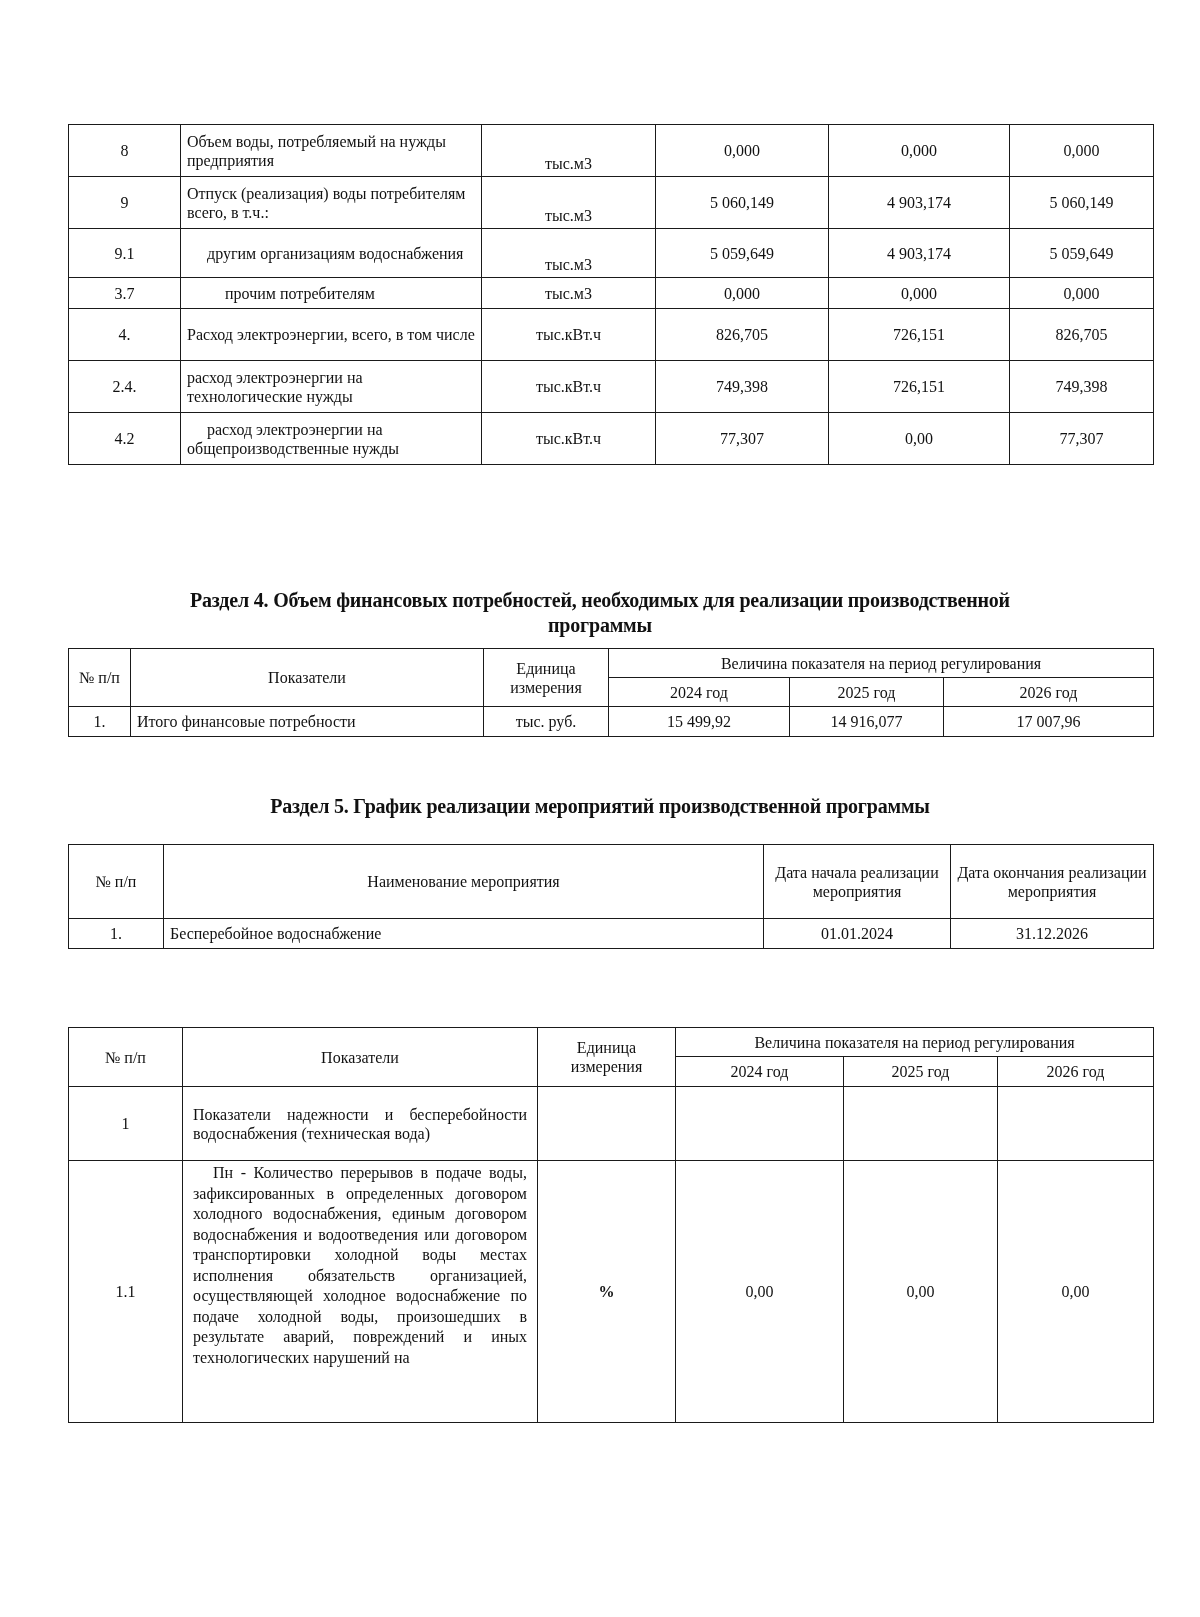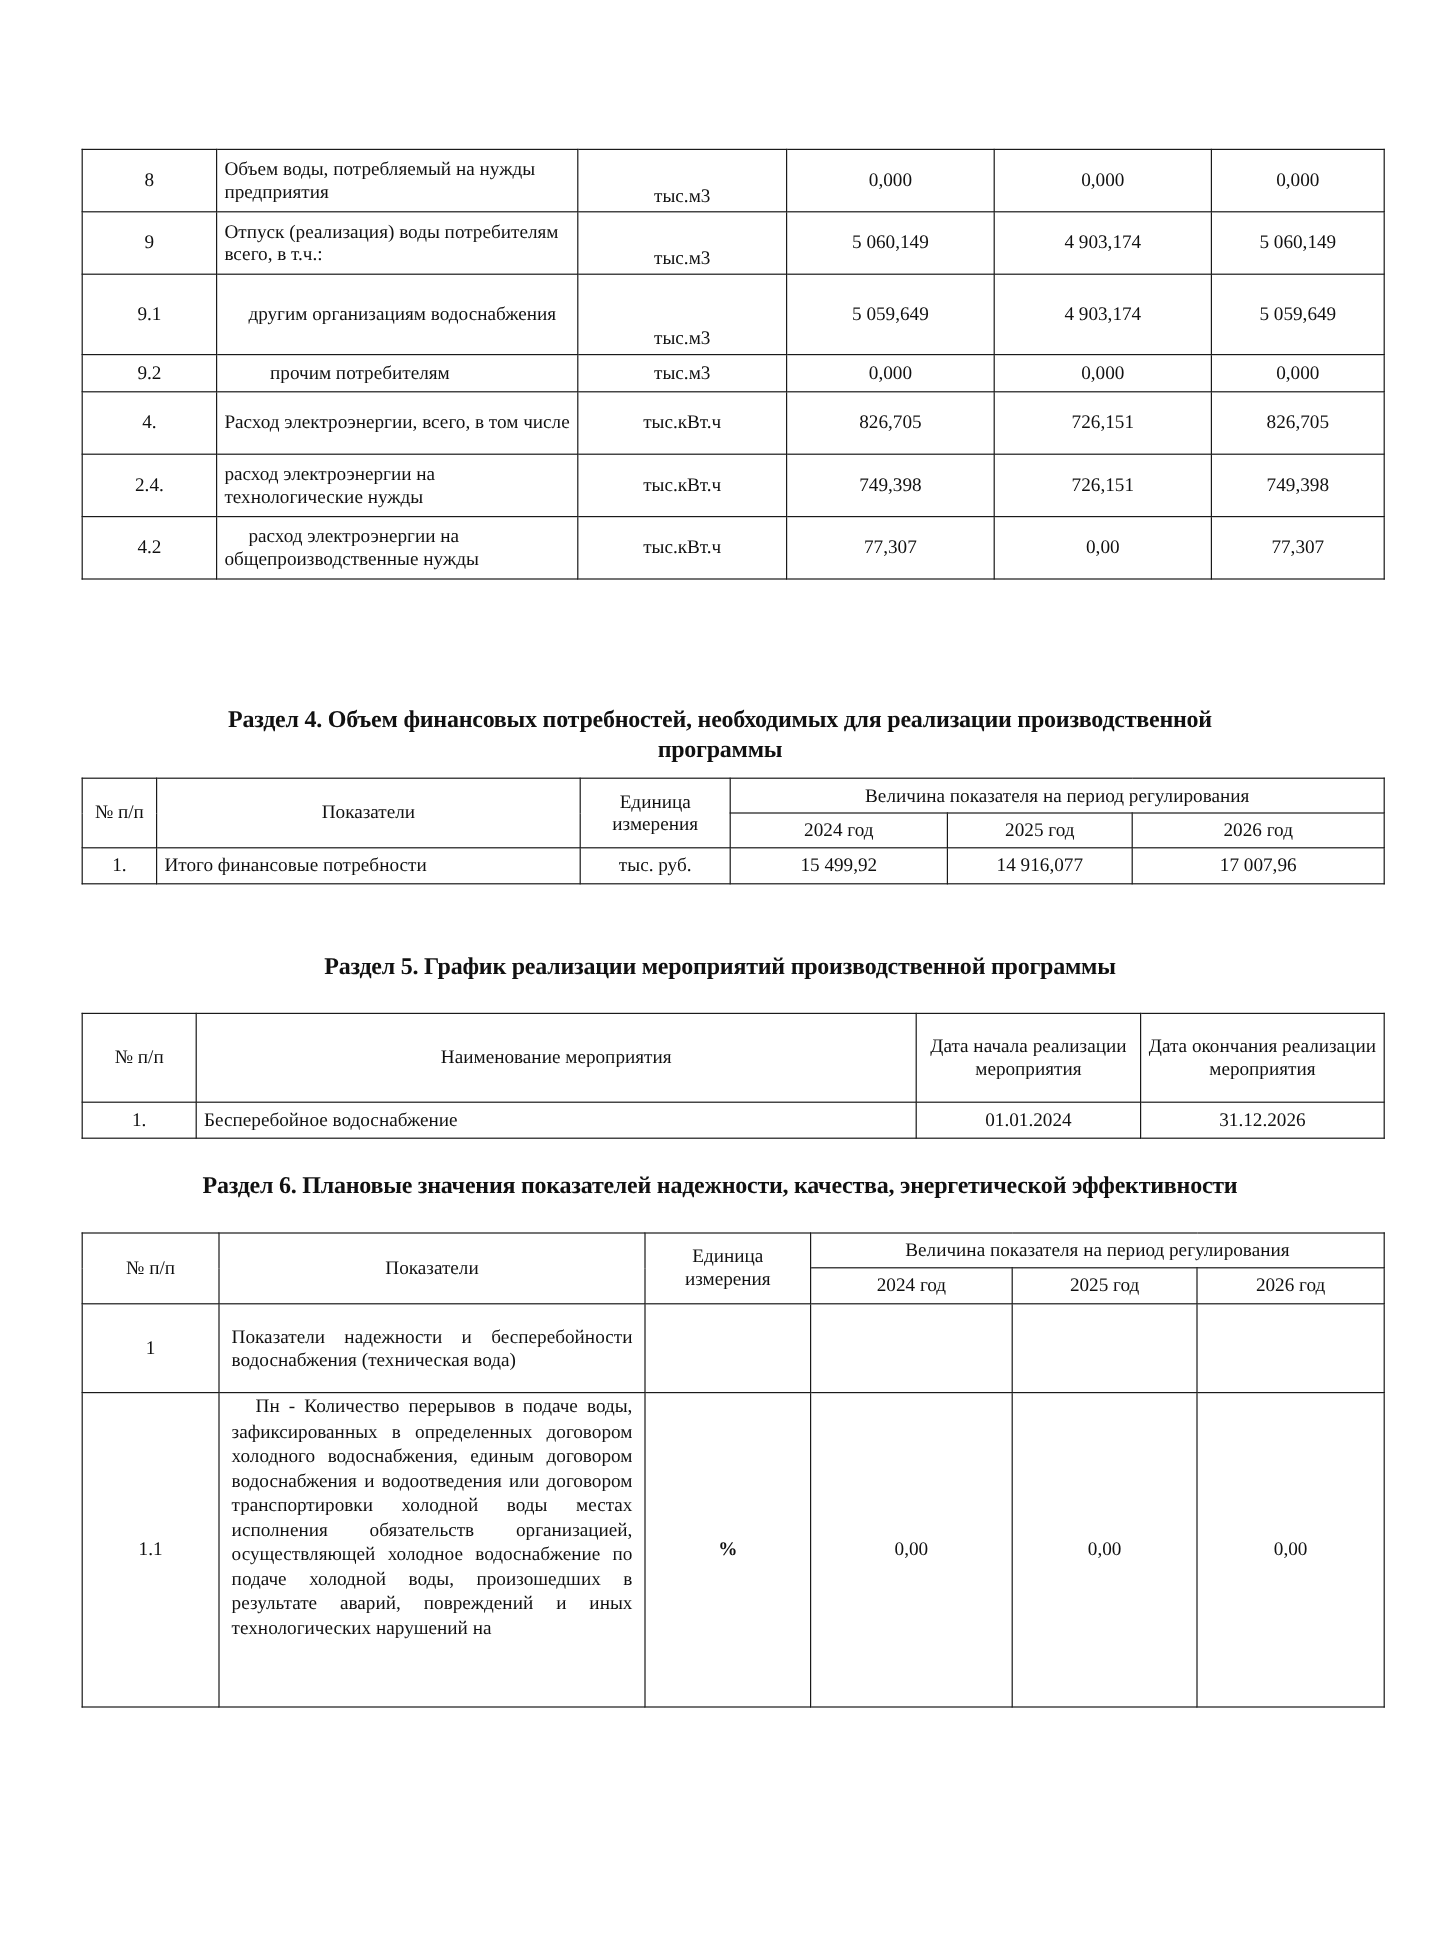--- a/index.html
+++ b/index.html
@@ -42,30 +42,30 @@
       <td class="c">0,000</td>
     </tr>
     <tr style="height:52px">
       <td class="c">9</td>
       <td class="l">Отпуск (реализация) воды потребителям всего, в т.ч.:</td>
       <td class="c unit-low">тыс.м3</td>
       <td class="c">5 060,149</td>
       <td class="c">4 903,174</td>
       <td class="c">5 060,149</td>
     </tr>
-    <tr style="height:67px">
+    <tr style="height:49px">
       <td class="c">9.1</td>
       <td class="l"><span style="padding-left:20px">другим организациям водоснабжения</span></td>
       <td class="c unit-low">тыс.м3</td>
       <td class="c">5 059,649</td>
       <td class="c">4 903,174</td>
       <td class="c">5 059,649</td>
     </tr>
     <tr style="height:31px">
-      <td class="c">9.2</td>
+      <td class="c">3.7</td>
       <td class="l ind">прочим потребителям</td>
       <td class="c">тыс.м3</td>
       <td class="c">0,000</td>
       <td class="c">0,000</td>
       <td class="c">0,000</td>
     </tr>
     <tr style="height:52px">
       <td class="c">4.</td>
       <td class="l">Расход электроэнергии, всего, в том числе</td>
       <td class="c">тыс.кВт.ч</td>
@@ -152,21 +152,20 @@
     <tr style="height:30px">
       <td class="c">1.</td>
       <td class="l">Бесперебойное водоснабжение</td>
       <td class="c">01.01.2024</td>
       <td class="c">31.12.2026</td>
     </tr>
   </tbody>
 </table>
 
 <div class="heading" style="top:976px;">
-  <div>Раздел 6.  Плановые значения показателей надежности, качества, энергетической эффективности</div>
 </div>
 
 <table style="left:68px; top:1027px; width:1085px;">
   <colgroup>
     <col style="width:114px">
       <col style="width:355px">
       <col style="width:138px">
     <col style="width:168px">
       <col style="width:154px">
       <col style="width:156px">

